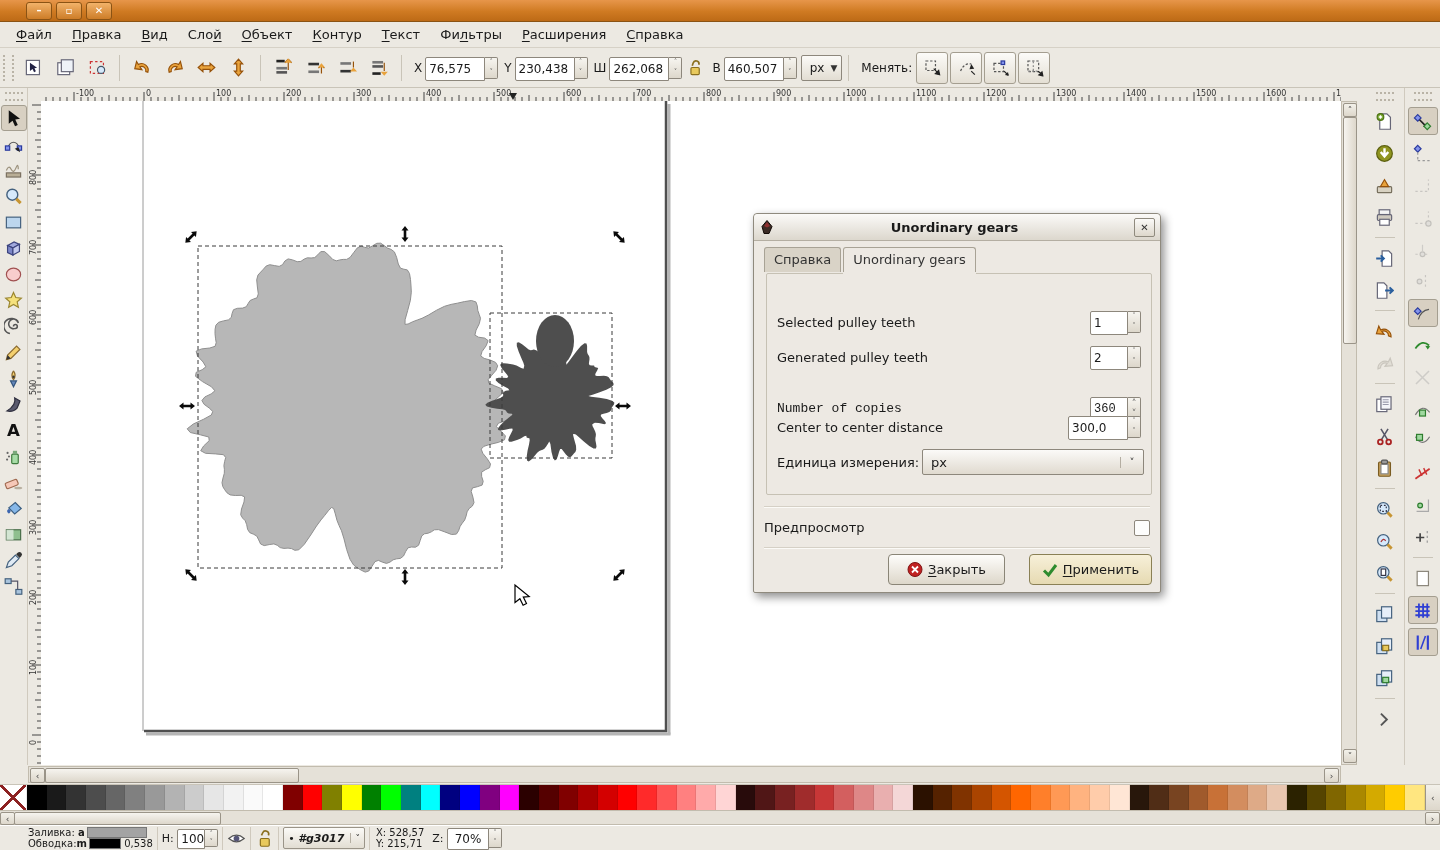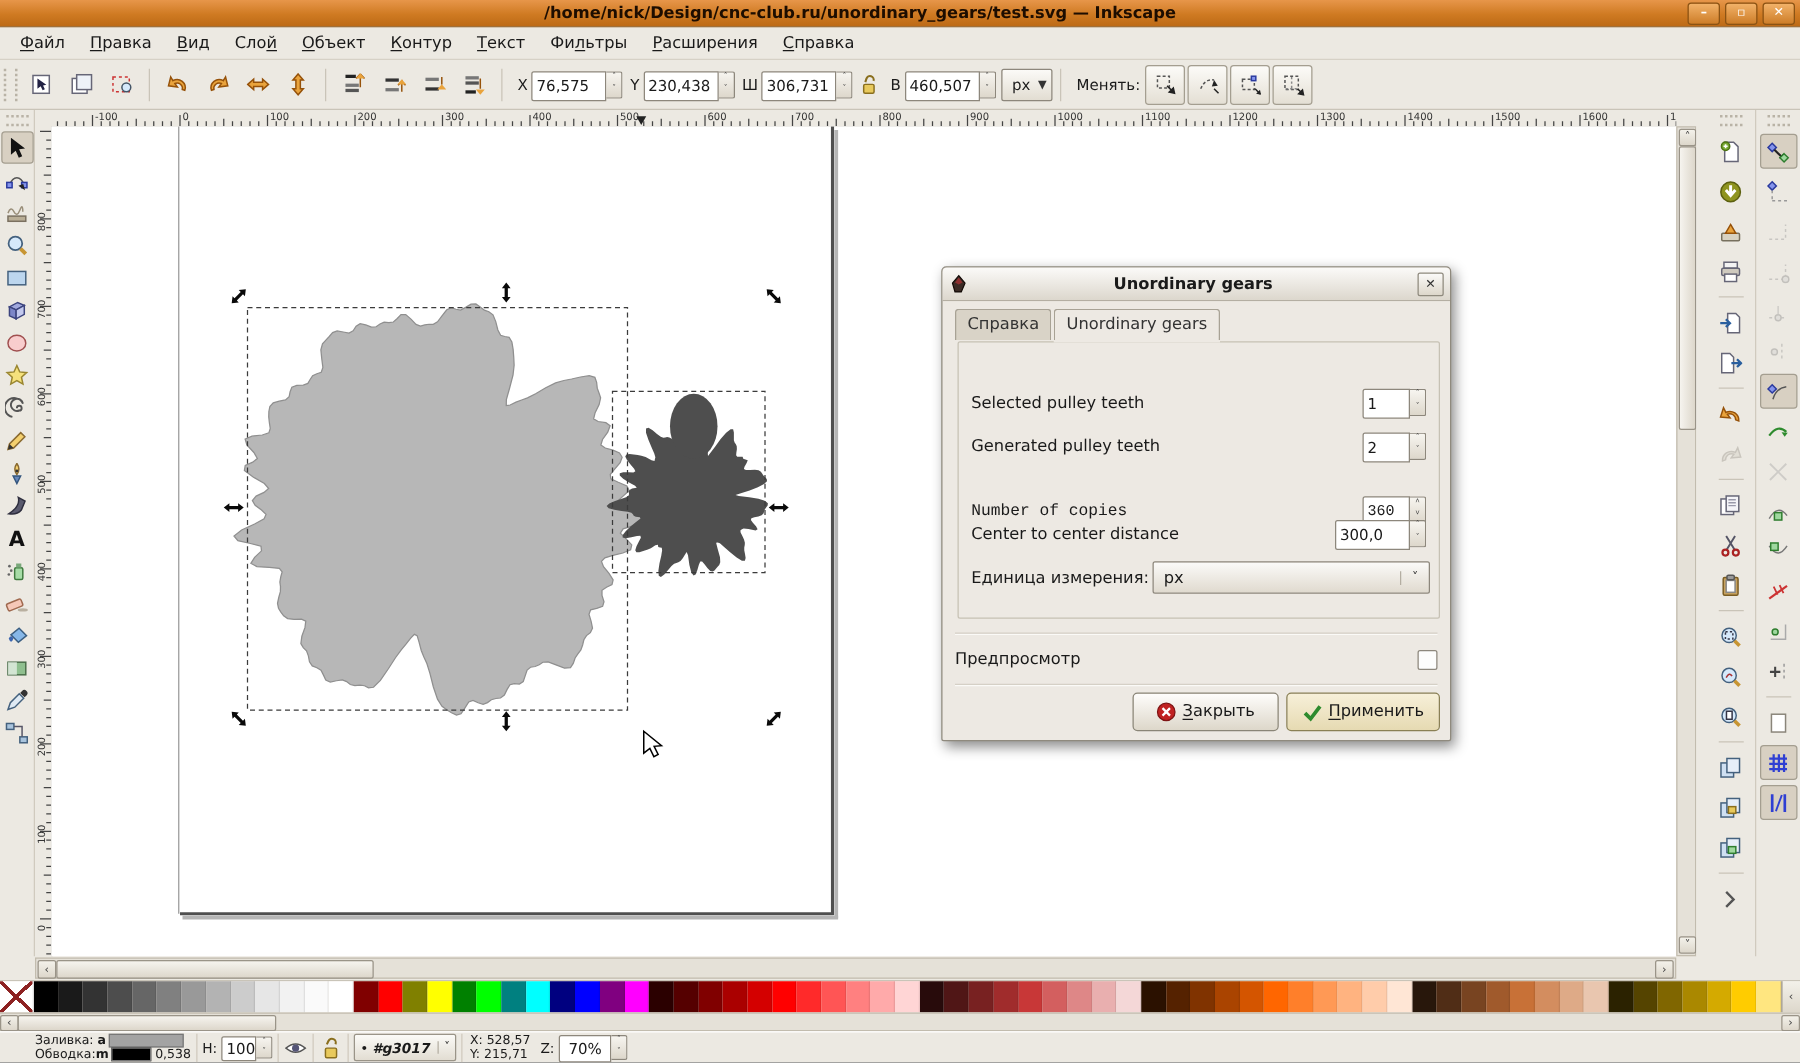--- a/index.html
+++ b/index.html
@@ -123,21 +123,20 @@
   u{text-underline-offset:2px;}
   svg{display:block;}
 </style>
 </head>
 <body>
 
 <div id="app">
 
   <div class="abs titlebar">
     <span class="win-icon"></span>
-    <div class="title">/home/nick/Design/cnc-club.ru/unordinary_gears/test.svg — Inkscape</div>
     <div style="display:flex" id="winbtns">
         <div class="winbtn">–</div>
         <div class="winbtn">▫</div>
         <div class="winbtn">✕</div>
       </div>
   </div>
 
   <div class="abs menubar" id="menubar">
       <span class="menu-item"><u>Ф</u>айл</span>
       <span class="menu-item"><u>П</u>равка</span>
@@ -245,21 +244,21 @@
     <span class="fieldlabel">Y</span>
     <span class="spinbox">
         <span class="entry">230,438</span>
         <span class="spinner">
           <span>˄</span>
           <span>˅</span>
         </span>
       </span>
     <span class="fieldlabel">Ш</span>
     <span class="spinbox">
-        <span class="entry">306,731</span>
+        <span class="entry">262,068</span>
         <span class="spinner">
           <span>˄</span>
           <span>˅</span>
         </span>
       </span>
     <span class="tbtn" style="width:22px" id="lockratio">
         <svg viewBox="0 0 16 16" width="19" height="19">
           <rect x="5" y="8" width="7" height="6" rx="1" fill="#e8c95c" stroke="#8a6f1e"></rect>
           <path d="M6.5 8 V5.5 a2.5 2.5 0 0 1 5 0" fill="none" stroke="#8a6f1e" stroke-width="1.4" transform="rotate(18 11 6)"></path>
         </svg>
@@ -1213,21 +1212,21 @@
         <span class="val">px</span>
           <span class="chev">˅</span>
       </div>
     </div>
     <div class="dlg-sep" style="top:292px"></div>
     <div class="dlg-row" style="top:300px;height:26px">
       <span class="lbl">Предпросмотр</span>
     </div>
     <span class="checkbox" style="left:380px;top:306px"></span>
     <div class="dlg-sep" style="top:333px"></div>
-    <div class="gbtn" style="left:152px;top:340px;width:117px">
+    <div class="gbtn" style="left:134px;top:340px;width:117px">
       <span class="bicon" id="btn-close-icon">
           <svg viewBox="0 0 16 16" width="19" height="19">
             <circle cx="8" cy="8" r="7" fill="#c02222" stroke="#7e1414"></circle>
             <path d="M5 5 l6 6 M11 5 l-6 6" stroke="#fff" stroke-width="1.8"></path>
           </svg>
         </span>
       <span id="btn-close-label"><u>З</u>акрыть</span>
     </div>
     <div class="gbtn default" style="left:275px;top:340px;width:123px">
       <span class="bicon" id="btn-apply-icon">

